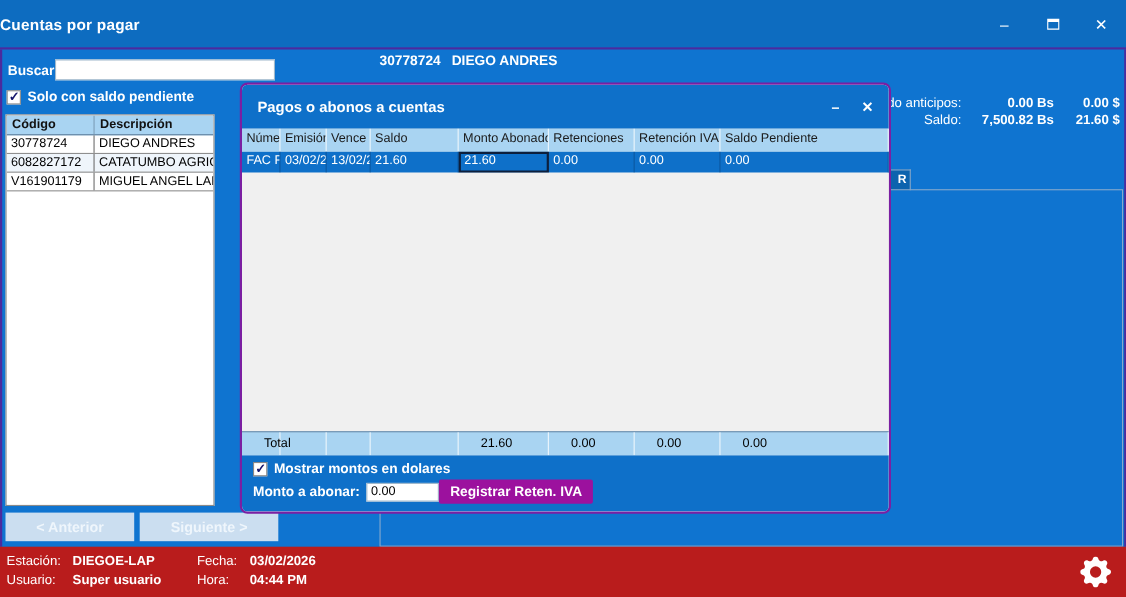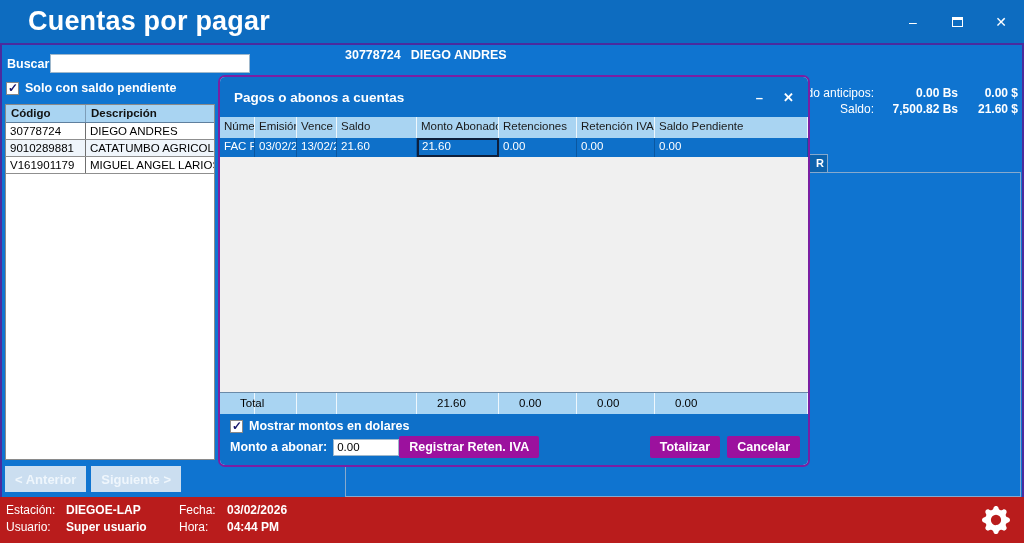--- a/index.html
+++ b/index.html
@@ -2,21 +2,21 @@
 <html><head>
 <meta charset="utf-8">
 <style>
   * { margin:0; padding:0; box-sizing:border-box; }
   html,body { width:1024px; height:543px; overflow:hidden; }
   body { font-family:"Liberation Sans", sans-serif; position:relative; background:#0F74D0; }
 
   
   .titlebar { position:absolute; left:0; top:0; width:1024px; height:43px; background:#0D6CC0;
               display:flex; align-items:center; }
-  .app-title { color:#fff; font-size:27px; font-weight:bold; margin-left:28px; letter-spacing:.2px; }
+  .app-title { color:#fff; font-size:14px; font-weight:bold; letter-spacing:.2px; }
   .win-controls { position:absolute; right:8px; top:0; height:43px; display:flex; align-items:center; gap:14px; }
   .win-btn { width:30px; height:30px; color:#fff; font-size:14px; display:flex; align-items:center; justify-content:center; cursor:default; }
   .maxbox { width:11px; height:10px; border:1.5px solid #fff; border-top:3px solid #fff; }
   .purple-line { position:absolute; left:0; top:43px; width:1024px; height:2px; background:#4B2B9E; }
   .client-edge-l { position:absolute; left:0; top:45px; width:2px; height:452px; background:#4B2B9E; }
   .client-edge-r { position:absolute; right:0; top:45px; width:2px; height:452px; background:#4B2B9E; }
 
   
   .search-label { position:absolute; left:7px; top:57px; color:#fff; font-size:12.5px; font-weight:bold; }
   .search-input { position:absolute; left:50px; top:54px; width:200px; height:19px; border:1px solid #9fb8cc;
@@ -29,39 +29,39 @@
   .chk-box.checked::after { content:"✓"; position:absolute; left:1px; top:-2px; font-size:12px; font-weight:bold; color:#15156b; }
   .chk-label { color:#fff; font-size:12.5px; font-weight:bold; }
 
   
   .balances { position:absolute; right:6px; top:86px; color:#fff; font-size:12px;
               display:grid; grid-template-columns:100px 84px 60px; row-gap:2px; }
   .balances .lbl { text-align:right; }
   .balances .val { text-align:right; font-weight:bold; }
 
   
-  .accounts { position:absolute; left:5px; top:104px; width:210px; height:356px; background:#fff;
+  .accounts { position:absolute; left:5px; top:104px; width:190px; height:356px; background:#fff;
               border:1px solid #8a8a8a; overflow:hidden; }
   .acc-head { display:flex; height:18px; background:#A9D4F2; border-bottom:1px solid #5f7f9d; }
   .acc-head .c1 { width:80px; border-right:1px solid #7d9db8; }
   .acc-head div { font-size:11.5px; font-weight:bold; color:#111; padding:2px 0 0 5px; }
   .acc-row { display:flex; height:17px; border-bottom:1px solid #8f8f8f; font-size:11.5px; color:#000; }
   .acc-row .c1 { width:80px; border-right:1px solid #6f6f6f; padding:2px 0 0 4px; overflow:hidden; }
   .acc-row .c2 { flex:1; padding:2px 0 0 4px; white-space:nowrap; overflow:hidden; }
   .acc-row.alt { background:#EFF5FB; }
 
   
   .tab-partial { position:absolute; left:806px; top:154px; width:22px; height:19px; background:#0C63AE;
                  border:1px solid #86A9CD; border-bottom:none; color:#fff; font-size:11px; font-weight:bold;
                  text-align:right; padding:2px 3px 0 0; }
   .tab-panel { position:absolute; left:345px; top:172px; width:676px; height:325px; border:1px solid #86A9CD; }
 
   
   .pager { position:absolute; left:5px; top:466px; display:flex; gap:5px; }
-  .pager-btn { height:26px; padding:0 10px; background:#CBDEF0; border:none; color:#EFF6FC;
+  .pager-btn { height:26px; padding:0 28px; background:#CBDEF0; border:none; color:#EFF6FC;
                font-size:13px; font-weight:bold; font-family:"Liberation Sans",sans-serif; }
 
   
   .modal { position:absolute; left:218px; top:75px; width:592px; height:392px; background:#F0F0F0;
            border:2px solid #7B1FA2; border-radius:7px; overflow:hidden; display:flex; flex-direction:column; z-index:5; }
   .modal-titlebar { height:40px; background:#0E70C9; display:flex; align-items:center; flex:0 0 auto; }
   .modal-title { color:#fff; font-size:13.5px; font-weight:bold; margin-left:14px; }
   .modal-controls { margin-left:auto; margin-right:14px; display:flex; gap:20px; }
   .modal-win-btn { color:#fff; font-size:13px; font-weight:bold; cursor:default; }
 
@@ -137,21 +137,21 @@
 <div class="accounts">
   <div class="acc-head">
     <div class="c1">Código</div>
     <div class="c2">Descripción</div>
   </div>
   <div class="acc-row">
     <div class="c1">30778724</div>
     <div class="c2">DIEGO ANDRES</div>
   </div>
   <div class="acc-row alt">
-    <div class="c1">9010289881</div>
+    <div class="c1">6082827172</div>
     <div class="c2">CATATUMBO AGRICOLA Y V</div>
   </div>
   <div class="acc-row">
     <div class="c1">V161901179</div>
     <div class="c2">MIGUEL ANGEL LARIOS BOR</div>
   </div>
 </div>
 
 <div class="tab-partial">R</div>
 <div class="tab-panel"></div>
@@ -208,24 +208,20 @@
   <div class="m-footer">
     <div class="chk-row">
       <span class="chk-box checked"></span>
       <span class="chk-label">Mostrar montos en dolares</span>
     </div>
     <div class="amount-row">
       <span class="amount-label">Monto a abonar:</span>
       <input class="amount-input" value="0.00" style="">
       <button class="mag-btn reg-iva">Registrar Reten. IVA</button>
     </div>
-    <div class="right-btns">
-      <button class="mag-btn">Totalizar</button>
-      <button class="mag-btn">Cancelar</button>
-    </div>
   </div>
 </div>
 
 <div class="statusbar">
   <div class="status-grid">
     <div>Estación:</div>
     <div class="v">DIEGOE-LAP</div>
     <div>Fecha:</div>
     <div class="v">03/02/2026</div>
     <div>Usuario:</div>

